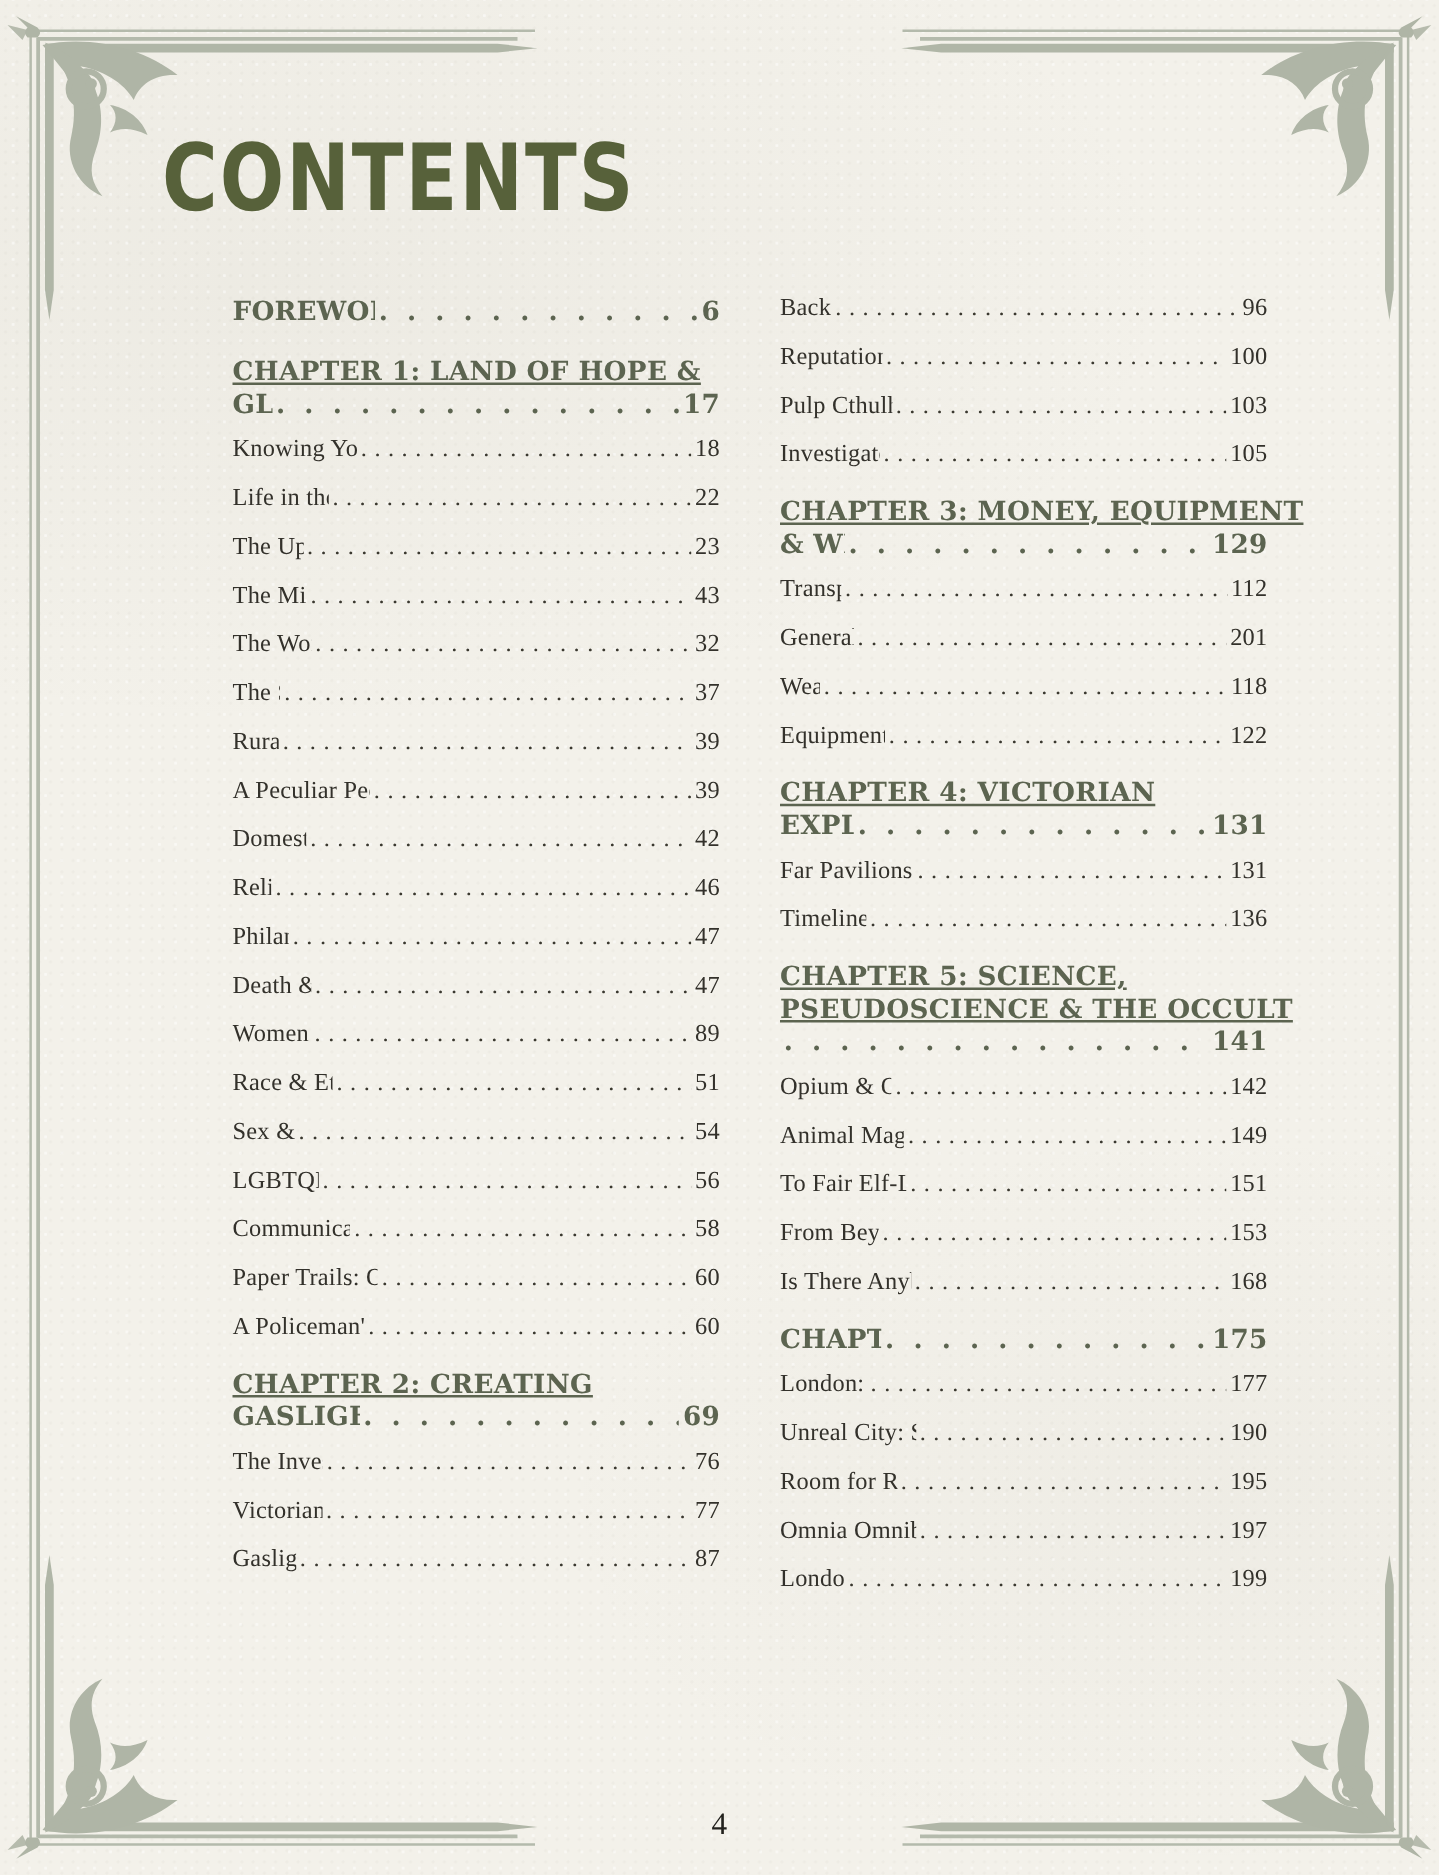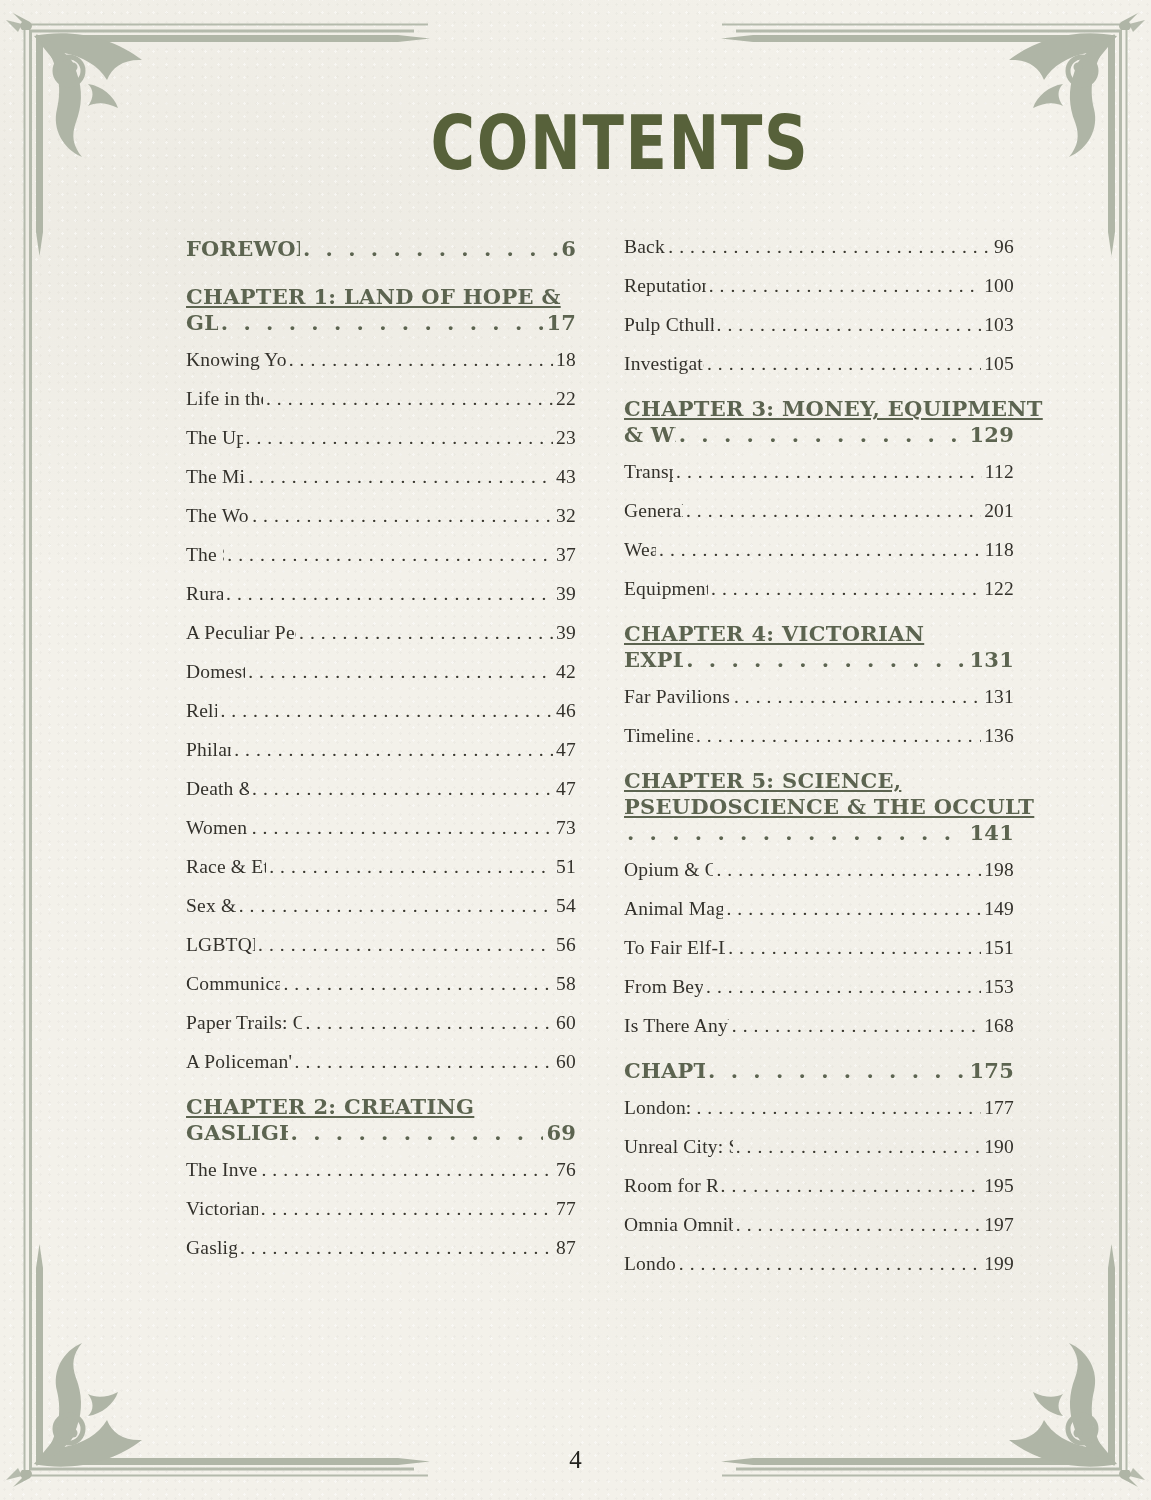--- a/index.html
+++ b/index.html
@@ -14,21 +14,21 @@
     background-size: 9px 9px, 13px 13px, 100% 100%, 100% 100%;
     background-position: 0 0, 4px 6px, 0 0, 0 0;
     font-family:"Liberation Serif", serif;
     color:#33312b;
   }
   .frame-svg { position:absolute; inset:0; pointer-events:none; }
 
   .page-title {
     position:absolute; top:106px; left:0; width:100%;
     box-sizing:border-box; padding-left:88px;
-    text-align:center;
+    text-align:left;
   }
   .page-title .tt {
     display:inline-block;
     font-family:"DejaVu Sans", sans-serif;
     font-weight:bold;
     font-size:74px; line-height:74px;
     letter-spacing:2px;
     color:#57613a;
     transform:scaleX(0.82);
     transform-origin:center;
@@ -219,21 +219,21 @@
         <span class="toc-page">47</span>
       </div>
       <div class="toc-row ">
         <span class="toc-title">Death &amp; Mourning</span>
         <span class="dots"></span>
         <span class="toc-page">47</span>
       </div>
       <div class="toc-row ">
         <span class="toc-title">Women &amp; the Law</span>
         <span class="dots"></span>
-        <span class="toc-page">73</span>
+        <span class="toc-page">89</span>
       </div>
       <div class="toc-row ">
         <span class="toc-title">Race &amp; Ethnic Minorities</span>
         <span class="dots"></span>
         <span class="toc-page">51</span>
       </div>
       <div class="toc-row ">
         <span class="toc-title">Sex &amp; Society</span>
         <span class="dots"></span>
         <span class="toc-page">54</span>
@@ -354,21 +354,21 @@
         <div class="chap-line">PSEUDOSCIENCE &amp; THE OCCULT</div>
         <div class="toc-row ">
           <span class="toc-title"></span>
           <span class="dots"></span>
           <span class="toc-page">141</span>
         </div>
       </div>
       <div class="toc-row ">
         <span class="toc-title">Opium &amp; Optimism: Medicine</span>
         <span class="dots"></span>
-        <span class="toc-page">198</span>
+        <span class="toc-page">142</span>
       </div>
       <div class="toc-row ">
         <span class="toc-title">Animal Magnetism: Fringe Science</span>
         <span class="dots"></span>
         <span class="toc-page">149</span>
       </div>
       <div class="toc-row ">
         <span class="toc-title">To Fair Elf-Land: Folklore Research</span>
         <span class="dots"></span>
         <span class="toc-page">151</span>

